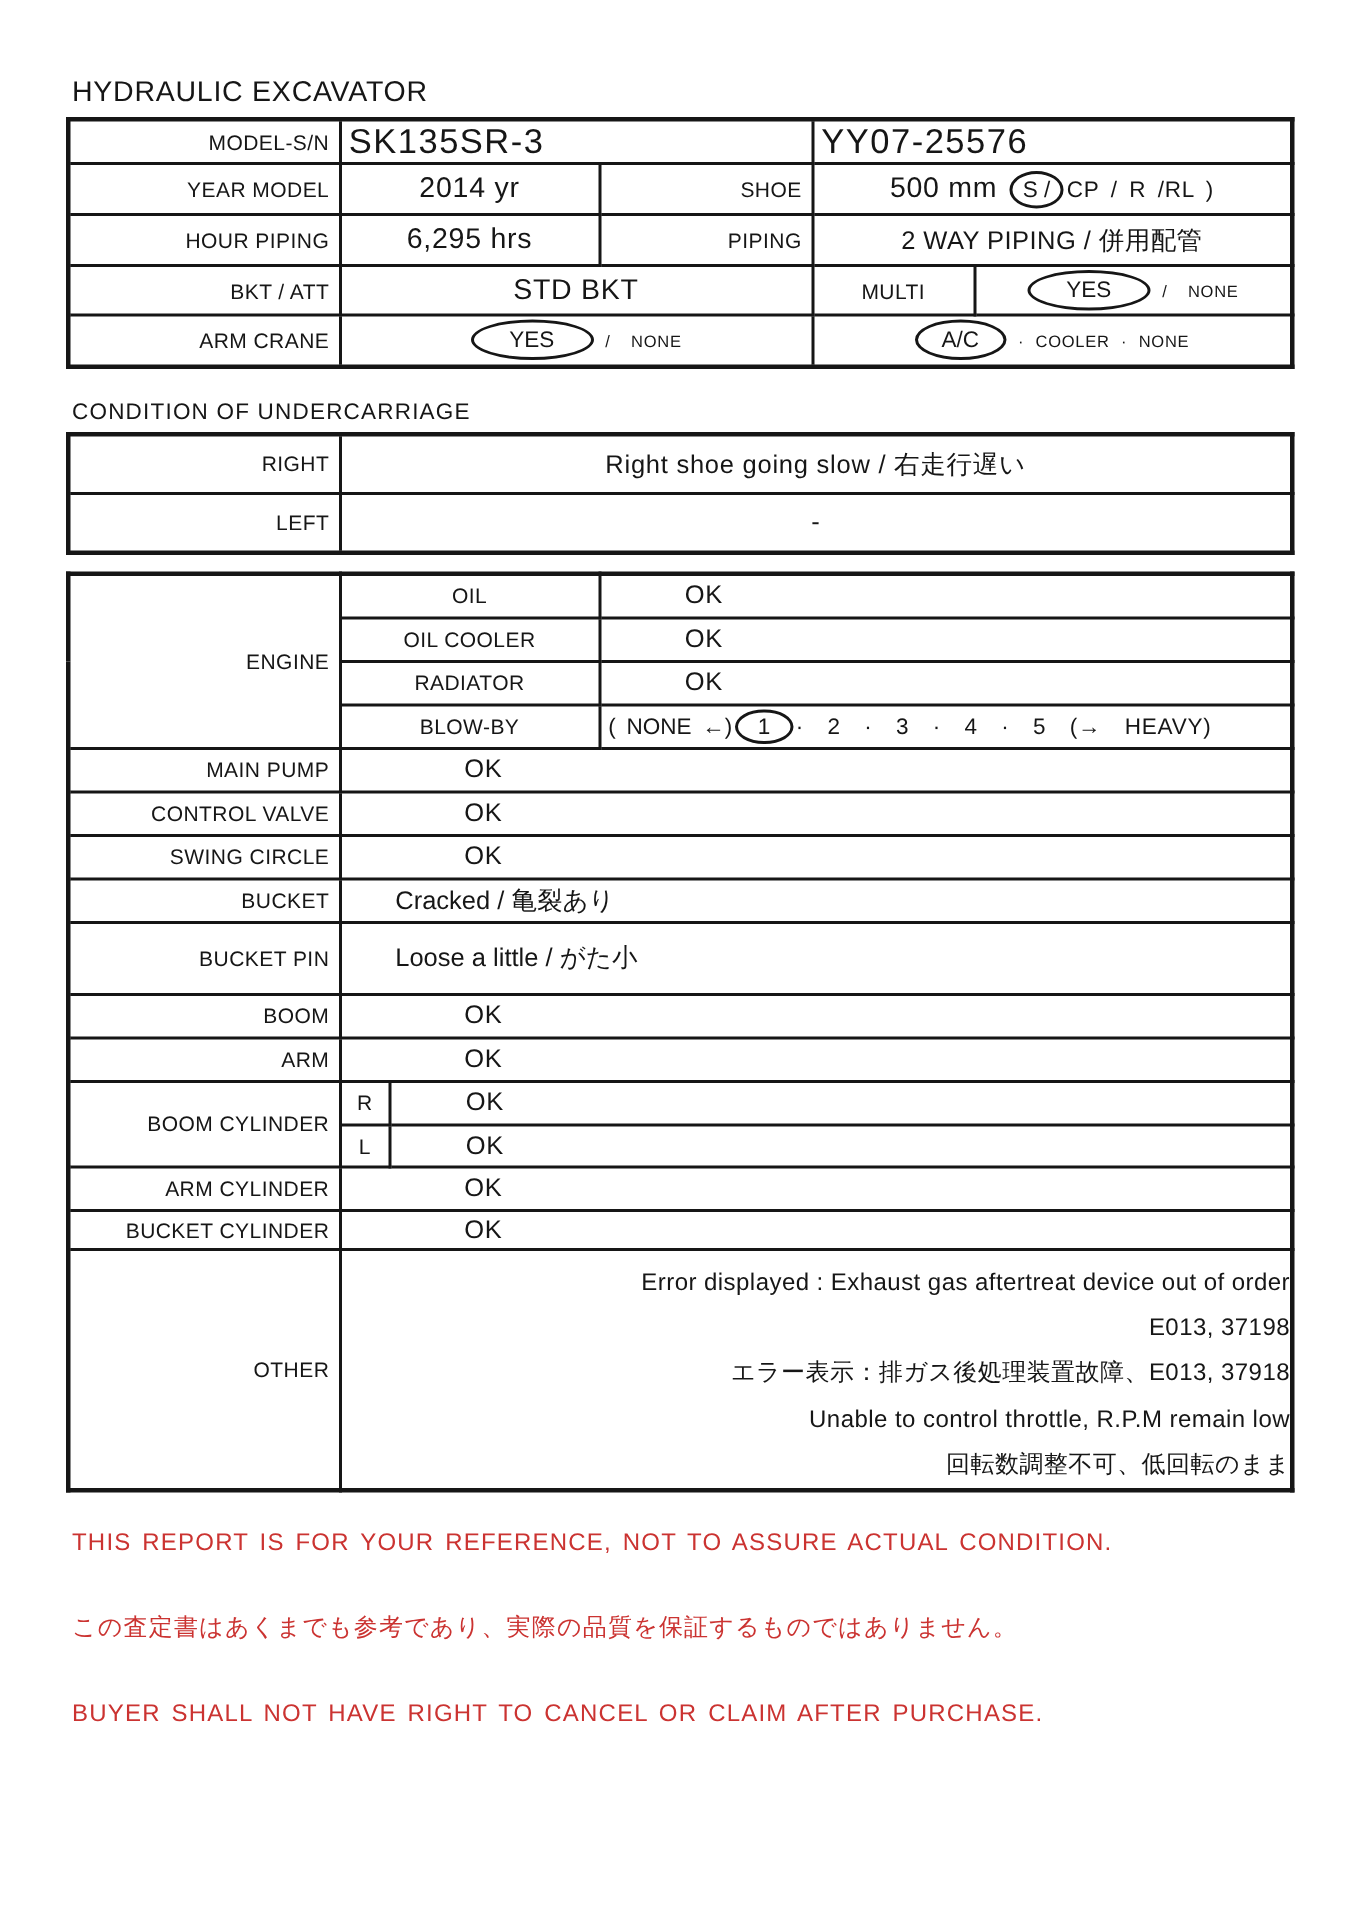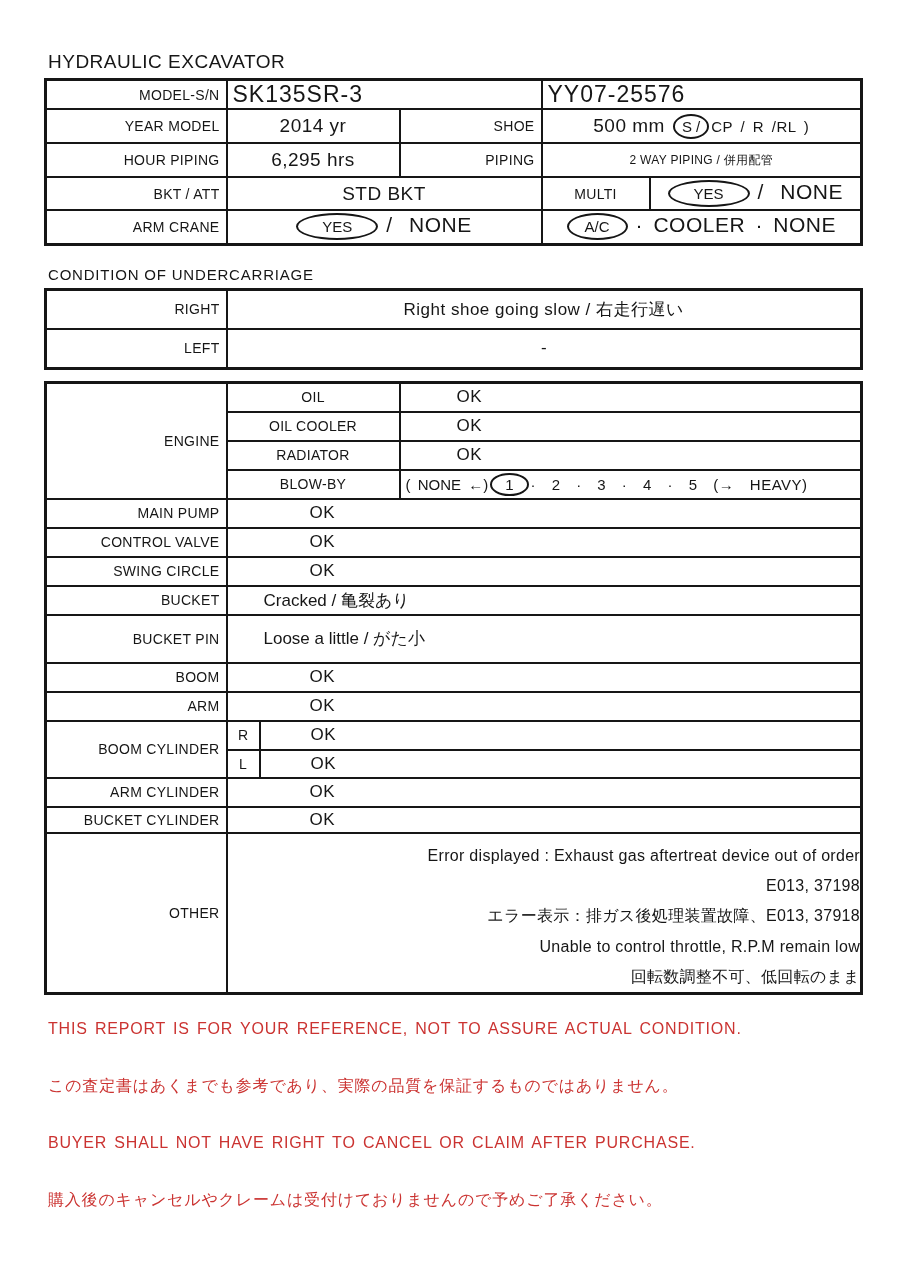--- a/index.html
+++ b/index.html
@@ -31,21 +31,21 @@
   td.ok-rl   { font-size:17px; padding-left:50px; letter-spacing:0.5px; }
   td.txt-val { font-size:17px; padding-left:36px; white-space:nowrap; }
   td.rl-cell { font-size:14px; text-align:center; }
 
   .circ { display:inline-block; border:2px solid #161616; border-radius:50%; text-align:center; }
   .circ-yes { padding:3px 24px; font-size:15px; }
   .circ-ac  { padding:3px 16px; font-size:15px; }
   .circ-s   { padding:2px 7px;  font-size:15px; }
   .circ-one { padding:1px 13px; font-size:15px; }
 
-  .opt-rest { font-size:21px; word-spacing:10px; padding-left:8px; letter-spacing:0.5px;text-align:right; }
+  .opt-rest { font-size:11px; word-spacing:10px; padding-left:8px; letter-spacing:0.5px;text-align:right; }
   .shoe-size { font-size:19px; letter-spacing:0.5px; margin-right:8px; }
   .shoe-opts { font-size:15px; word-spacing:3px; letter-spacing:0.5px; margin-left:2px; }
 
   td.blowby-cell { font-size:15px; padding-left:5px; white-space:nowrap; }
   .blowby-prefix { word-spacing:3px; }
   .blowby-suffix { word-spacing:11px; letter-spacing:0.5px;margin-top:28px; }
   .blowby-circ-wrap { margin:0 2px; }
 
   td.other-cell { padding:7px 0 0 9px; vertical-align:top;text-align:right; }
   .other-line { height:30.4px; line-height:30.4px; font-size:16px; letter-spacing:0.3px; white-space:nowrap; }
@@ -77,21 +77,21 @@
     <td class="ctr val-mid">2014 yr</td>
     <td class="lbl">SHOE</td>
     <td class="ctr nowrap" colspan="2">
       <span class="shoe-size">500 mm</span><span class="circ circ-s"><span>S /</span></span><span class="shoe-opts">CP / R /RL )</span>
     </td>
   </tr>
   <tr style="height:34px">
     <td class="lbl">HOUR PIPING</td>
     <td class="ctr val-mid">6,295 hrs</td>
     <td class="lbl">PIPING</td>
-    <td class="ctr val-txt" colspan="2" style="font-size:12px">2 WAY PIPING / 併用配管</td>
+    <td class="ctr val-txt" colspan="2" style="font-size:17px">2 WAY PIPING / 併用配管</td>
   </tr>
   <tr style="height:33px">
     <td class="lbl">BKT / ATT</td>
     <td class="ctr val-mid" colspan="2">STD BKT</td>
     <td class="ctr sublbl">MULTI</td>
     <td class="ctr nowrap">
       <span class="circ circ-yes"><span>YES</span></span><span class="opt-rest">/ NONE</span>
     </td>
   </tr>
   <tr style="height:34px">
@@ -208,14 +208,13 @@
       <div class="other-line">回転数調整不可、低回転のまま</div>
     </td>
   </tr>
 </tbody>
   </table>
 
 <div class="abs disclaimer">
   <div class="disc-line">THIS REPORT IS FOR YOUR REFERENCE, NOT TO ASSURE ACTUAL CONDITION.</div>
   <div class="disc-line">この査定書はあくまでも参考であり、実際の品質を保証するものではありません。</div>
   <div class="disc-line">BUYER SHALL NOT HAVE RIGHT TO CANCEL OR CLAIM AFTER PURCHASE.</div>
-  <div class="disc-line">購入後のキャンセルやクレームは受付けておりませんので予めご了承ください。</div>
 </div>
 
 </body></html>

